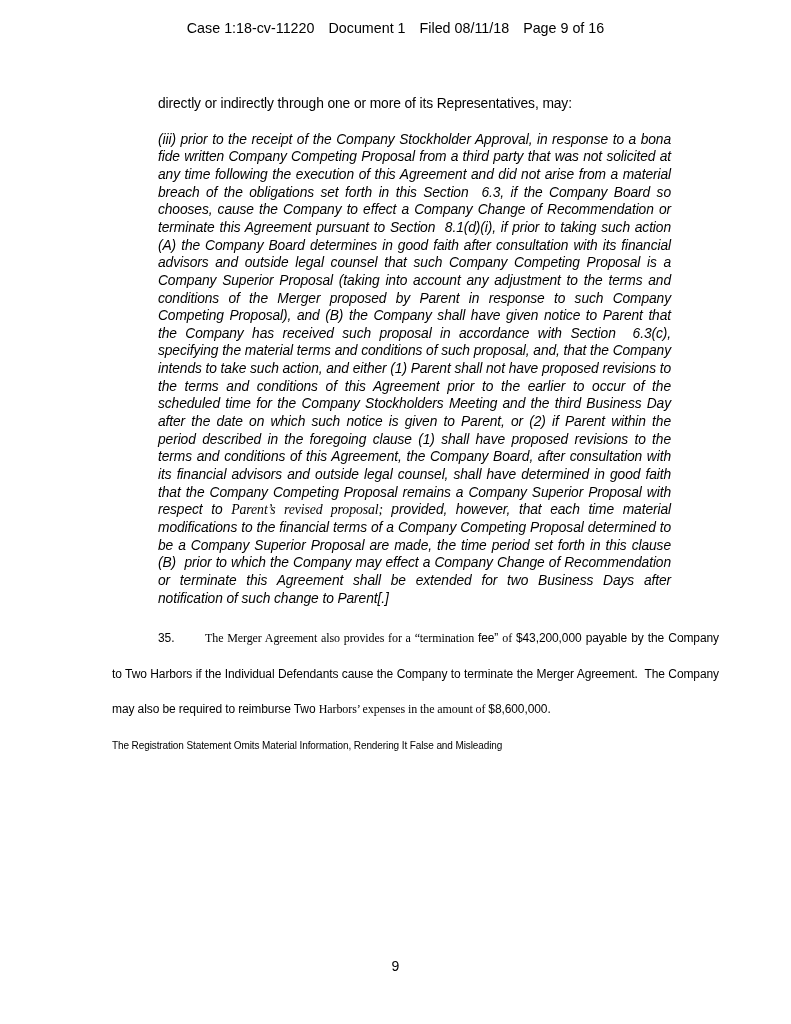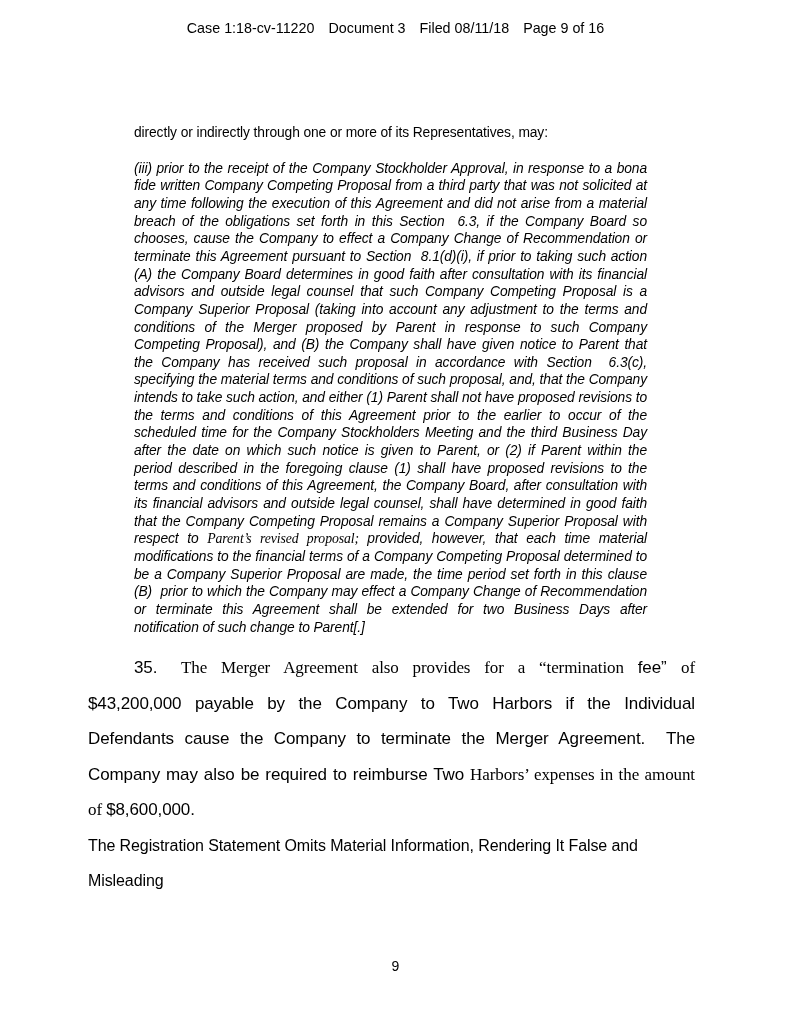--- a/index.html
+++ b/index.html
@@ -25,58 +25,57 @@
     justify-content: center;
     gap: 14px;
     font-size: 14.3px;
     line-height: 17px;
     color: #000000;
     white-space: nowrap;
   }
   .content {
     position: absolute;
     top: 95px;
-    left: 88px;
+    left: 112px;
     width: 607px;
-    margin-top: 29px;
   }
   .quote-intro {
     margin: 0 48px 18px 46px;
     font-size: 13.8px;
     line-height: 17.6px;
     letter-spacing: -0.1px;
     text-align: left;
   }
   .blockquote {
     margin: 0 48px 14px 46px;
     font-size: 13.8px;
     line-height: 17.65px;
     letter-spacing: -0.1px;
     text-align: justify;
     font-style: italic;
   }
   .body-para {
     margin: 0;
-    font-size: 17px;
+    font-size: 12px;
     line-height: 35.5px;
     letter-spacing: -0.1px;
     text-align: justify;
     text-indent: 46px;
   }
   .body-para.last-justify {
     text-align-last: justify;
   }
   .par-num {
     display: inline-block;
     width: 47px;
     text-indent: 0;
   }
   .section-heading {
     margin: 0;
-    font-size: 16px;
+    font-size: 10px;
     line-height: 35.5px;
     letter-spacing: -0.1px;
     text-indent: 0;
     text-align: left;
     font-weight: normal;
   }
   .seg-serif {
     font-family: "Liberation Serif", serif;
   }
   .seg-sans {
@@ -92,21 +91,21 @@
     line-height: 16px;
   }
 </style>
 </head>
 <body>
 
 <div class="page">
 
   <div class="court-header">
     <span>Case 1:18-cv-11220</span>
-    <span>Document 3</span>
+    <span>Document 1</span>
     <span>Filed 08/11/18</span>
     <span>Page 9 of 16</span>
   </div>
 
   <div class="content">
 
     <div class="quote-intro">directly or indirectly through one or more of its Representatives, may:</div>
 
     <div class="blockquote"><span class="seg-sans">(iii) prior to the receipt of the Company Stockholder Approval, in response to a bona fide written Company Competing Proposal from a third party that was not solicited at any time following the execution of this Agreement and did not arise from a material breach of the obligations set forth in this Section&nbsp; 6.3, if the Company Board so chooses, cause the Company to effect a Company Change of Recommendation or terminate this Agreement pursuant to Section&nbsp; 8.1(d)(i), if prior to taking such action (A) the Company Board determines in good faith after consultation with its financial advisors and outside legal counsel that such Company Competing Proposal is a Company Superior Proposal (taking into account any adjustment to the terms and conditions of the Merger proposed by Parent in response to such Company Competing Proposal), and (B) the Company shall have given notice to Parent that the Company has received such proposal in accordance with Section&nbsp; 6.3(c), specifying the material terms and conditions of such proposal, and, that the Company intends to take such action, and either (1) Parent shall not have proposed revisions to the terms and conditions of this Agreement prior to the earlier to occur of the scheduled time for the Company Stockholders Meeting and the third Business Day after the date on which such notice is given to Parent, or (2) if Parent within the period described in the foregoing clause (1) shall have proposed revisions to the terms and conditions of this Agreement, the Company Board, after consultation with its financial advisors and outside legal counsel, shall have determined in good faith that the Company Competing Proposal remains a Company Superior Proposal with respect to </span><span class="seg-serif">Parent’s revised proposal; </span><span class="seg-sans">provided, however, that each time material modifications to the financial terms of a Company Competing Proposal determined to be a Company Superior Proposal are made, the time period set forth in this clause (B)&nbsp; prior to which the Company may effect a Company Change of Recommendation or terminate this Agreement shall be extended for two Business Days after notification of such change to Parent[.]</span></div>
 

